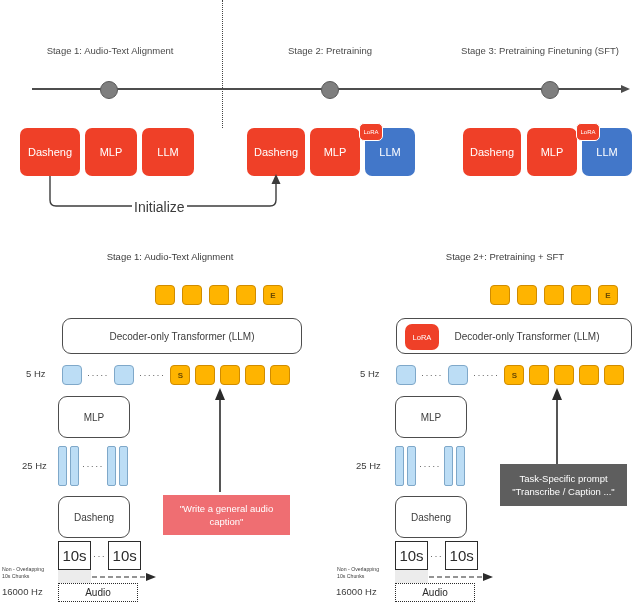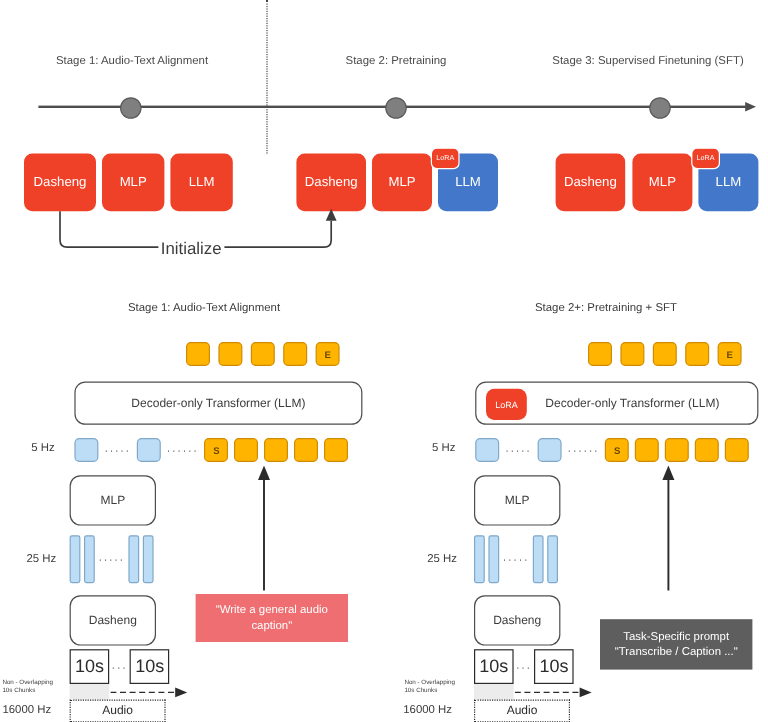--- a/index.html
+++ b/index.html
@@ -49,21 +49,21 @@
   .tiny{font-size:5.2px;color:#3c3c3c;line-height:7px;white-space:nowrap;}
   .shade{background:#ececec;}
 </style>
 </head>
 <body>
 
 <div class="abs divider" style="left:222px;top:0;"></div>
 
 <div class="abs stage-title" style="left:10px;top:45px;width:200px;">Stage 1: Audio-Text Alignment</div>
 <div class="abs stage-title" style="left:235px;top:45px;width:190px;">Stage 2: Pretraining</div>
-<div class="abs stage-title" style="left:445px;top:45px;width:190px;">Stage 3: Supervised Finetuning (SFT)</div>
+<div class="abs stage-title" style="left:445px;top:45px;width:190px;">Stage 3: Pretraining Finetuning (SFT)</div>
 
 <div class="abs tl-line" style="left:32px;top:88px;width:590px;"></div>
 <div class="abs tl-arrow" style="left:621px;top:84.5px;"></div>
 <div class="abs tl-dot" style="left:100px;top:81px;"></div>
 <div class="abs tl-dot" style="left:321px;top:81px;"></div>
 <div class="abs tl-dot" style="left:541px;top:81px;"></div>
 
 <div class="abs pill red" style="left:20px;top:128px;width:60px;height:48px;">Dasheng</div>
 <div class="abs pill red" style="left:85px;top:128px;width:52px;height:48px;">MLP</div>
 <div class="abs pill red" style="left:142px;top:128px;width:52px;height:48px;">LLM</div>
@@ -227,16 +227,16 @@
 
 <div class="abs hz" style="left:336px;top:586px;">16000 Hz</div>
 <div class="abs audiobox" style="left:395px;top:583px;width:80px;height:19px;">
   <span>Audio</span>
 </div>
 
 <svg class="abs" width="16" height="105" style="left:549px;top:388px;">
   <line x1="8" y1="104" x2="8" y2="10" stroke="#2b2b2b" stroke-width="1.6"></line>
   <polygon points="8,0 3,12 13,12" fill="#2b2b2b"></polygon>
 </svg>
-<div class="abs prompt gray" style="left:500px;top:516px;width:127px;height:42px;">
+<div class="abs prompt gray" style="left:500px;top:464px;width:127px;height:42px;">
   <span>Task-Specific prompt</span>
   <span>"Transcribe / Caption ..."</span>
 </div>
 
 </body></html>

